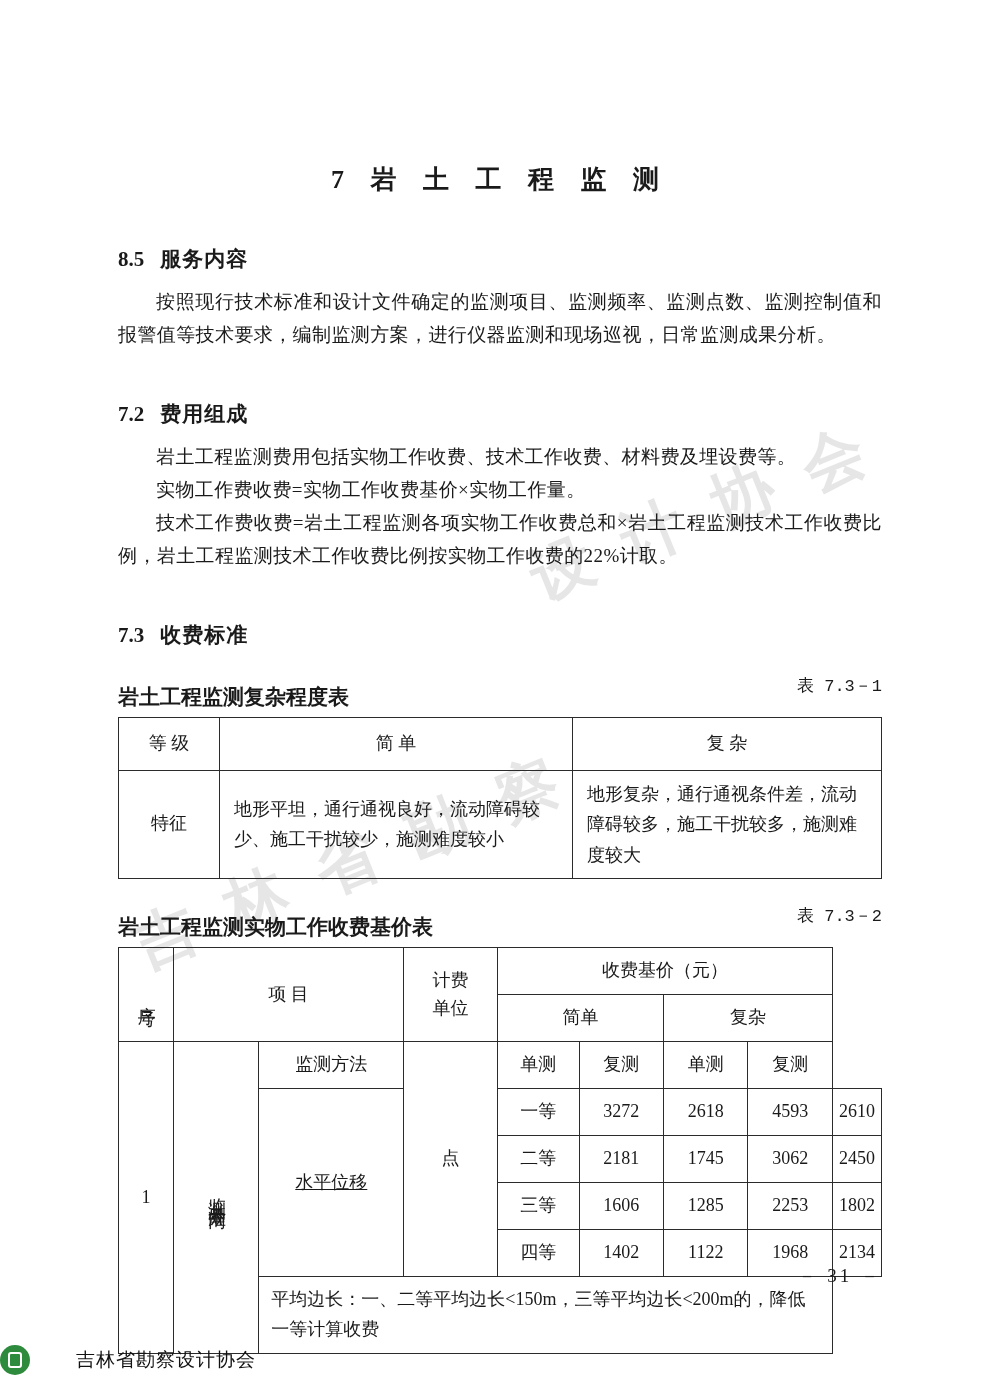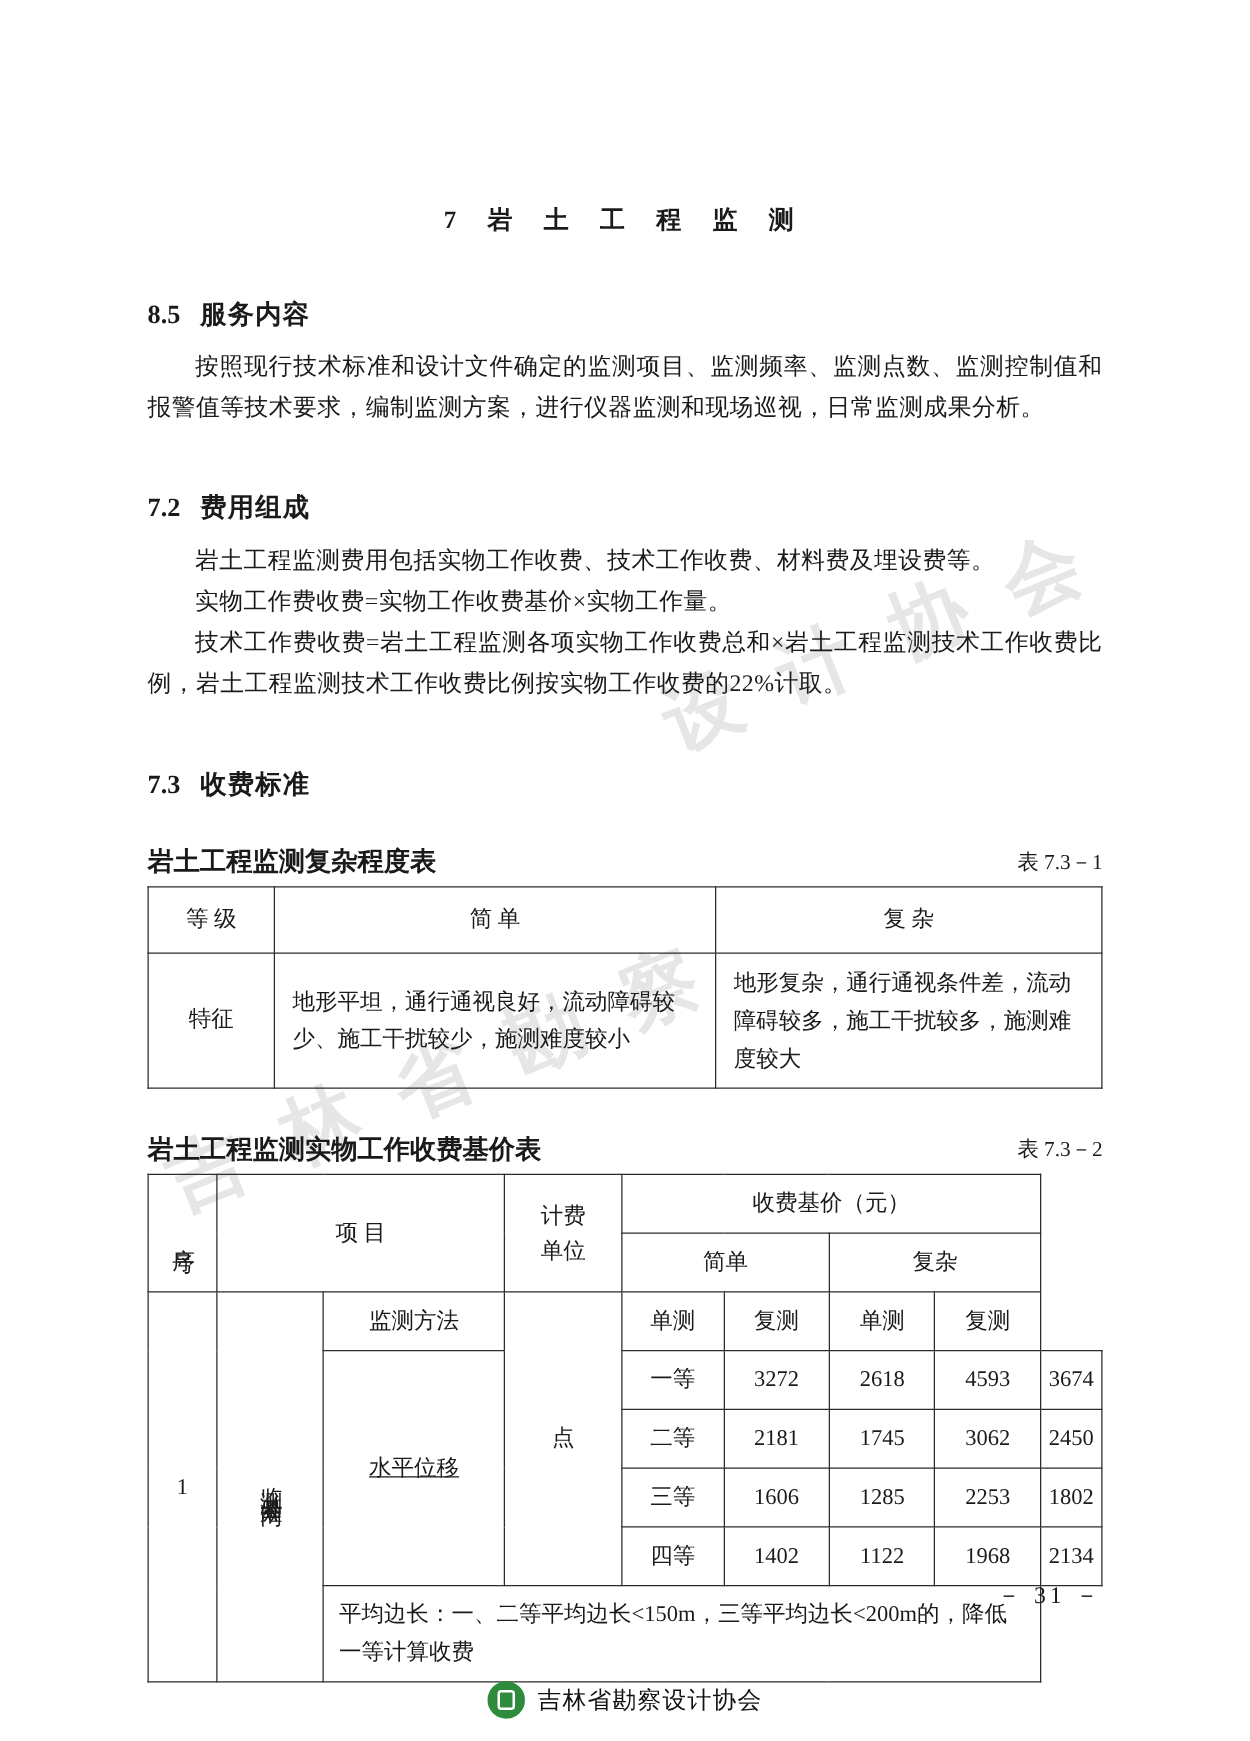--- a/index.html
+++ b/index.html
@@ -44,21 +44,21 @@
   .wm1 { left: 120px; top: 820px; }
   .wm2 { left: 520px; top: 470px; }
 
   .content {
     position: relative;
     z-index: 10;
     padding: 0 118px;
   }
   h1.doc-title {
     text-align: center;
-    font-size: 20px;
+    font-size: 26px;
     font-weight: bold;
     letter-spacing: 10px;
     margin: 0;
     padding-top: 162px;
   }
   h2.sec-title {
     font-size: 21px;
     font-weight: bold;
     margin: 48px 0 12px 0;
     letter-spacing: 1px;
@@ -79,24 +79,24 @@
   .table-caption {
     text-align: left;
     font-size: 21px;
     font-weight: bold;
     margin: 34px 0 6px 0;
     position: relative;
   }
   .table-caption .tbl-no {
     position: absolute;
     right: 0;
-    bottom: 2px;
+    bottom: 14px;
     font-size: 17px;
     font-weight: normal;
-    font-family: Liberation Serif, serif;
+    font-family: Liberation Mono, monospace;
   }
   table {
     border-collapse: collapse;
     width: 100%;
     font-size: 18px;
   }
   table td, table th {
     border: 1px solid #2b2b2b;
     padding: 9px 6px;
     text-align: center;
@@ -132,22 +132,22 @@
     z-index: 10;
   }
   .footer-badge {
     position: absolute;
     left: 0;
     bottom: 0;
     width: 1000px;
     height: 66px;
     display: flex;
     align-items: center;
-    justify-content: center;
     z-index: 20;
+    gap: 36px;
   }
   .footer-badge .logo {
     width: 30px;
     height: 30px;
     border-radius: 50%;
     background: #2e8b3d;
     margin-right: 10px;
     position: relative;
     flex: none;
   }
@@ -248,21 +248,21 @@
           <td style="width:78px">单测</td>
           <td style="width:78px">复测</td>
         </tr>
 
         <tr>
           <td rowspan="4" style="width:118px; border-right:1px solid #2b2b2b;text-decoration:underline;">水平位移</td>
           <td>一等</td>
           <td>3272</td>
           <td>2618</td>
           <td>4593</td>
-          <td>3674</td>
+          <td>2610</td>
         </tr>
         <tr>
           <td>二等</td>
           <td>2181</td>
           <td>1745</td>
           <td>3062</td>
           <td>2450</td>
         </tr>
         <tr>
           <td>三等</td>

